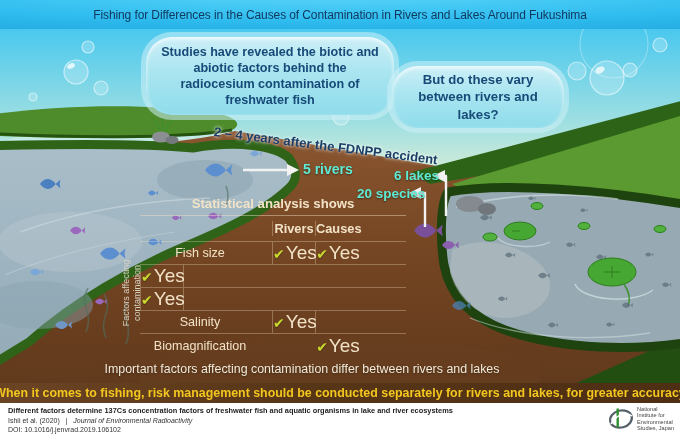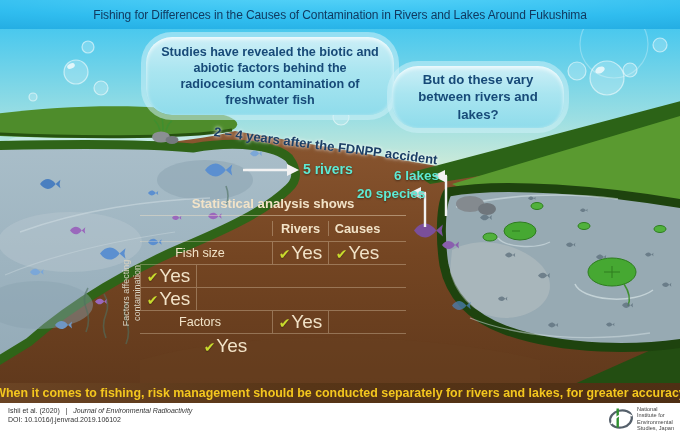--- a/index.html
+++ b/index.html
@@ -32,21 +32,21 @@
   .lbl-lakes{left:394px;top:168px;}
   .lbl-species{left:357px;top:186px;}
 
   .stat-table{position:absolute;left:140px;top:196px;width:266px;color:#f2e3c8;}
   .stat-title{font-size:13.2px;font-weight:bold;text-align:center;padding-bottom:4px;
     border-bottom:1px solid rgba(242,227,200,0.45);}
   .trow{display:flex;height:23px;align-items:center;}
   .trow.hdr{height:26px;}
   .trow.lined{border-bottom:1px solid rgba(242,227,200,0.32);}
   .c-label{width:132px;text-align:center;padding-right:12px;font-size:12.6px;}
-  .c-riv,.c-lak{width:57px;text-align:center;font-size:12.6px;}
+  .c-riv,.c-lak{width:44px;text-align:center;font-size:12.6px;}
   .c-riv.vline{border-left:1px solid rgba(242,227,200,0.32);border-right:1px solid rgba(242,227,200,0.32);}
   .hdr .c-riv,.hdr .c-lak{font-weight:bold;font-size:12.8px;}
   .check{color:#c8da2d;font-weight:bold;font-size:14px;margin-right:1px;
     text-shadow:0 1px 1px rgba(0,0,0,0.3);}
   .yes-text{font-size:19px;}
 
   .rot-group{position:absolute;left:77px;top:279px;width:116px;height:28px;
     transform:rotate(-90deg);color:#d8d2c2;font-size:9px;line-height:1.25;text-align:center;}
 
   .conclusion{position:absolute;left:12px;top:362px;width:580px;text-align:center;
@@ -249,42 +249,45 @@
     </div>
     <div class="trow lined">
       <div class="c-riv vline cell-yes"><span class="check">✔</span><span class="yes-text">Yes</span></div>
       <div class="c-lak cell-yes" style="visibility: hidden;"><span class="check">✔</span><span class="yes-text"></span></div>
     </div>
     <div class="trow lined">
       <div class="c-riv vline cell-yes"><span class="check">✔</span><span class="yes-text">Yes</span></div>
       <div class="c-lak cell-yes" style="visibility: hidden;"><span class="check">✔</span><span class="yes-text"></span></div>
     </div>
     <div class="trow lined">
-      <div class="c-label">Factors</div>
+      <div class="c-label">Salinity</div>
       <div class="c-riv vline cell-yes"><span class="check">✔</span><span class="yes-text">Yes</span></div>
       <div class="c-lak cell-yes" style="visibility: hidden;"><span class="check">✔</span><span class="yes-text"></span></div>
     </div>
     <div class="trow">
+      <div class="c-label">Biomagnification</div>
       <div class="c-riv cell-yes" style="visibility: hidden;"><span class="check">✔</span><span class="yes-text"></span></div>
       <div class="c-lak cell-yes"><span class="check">✔</span><span class="yes-text">Yes</span></div>
     </div>
   </div>
 
   <div class="rot-group">
     <div>Factors affecting</div>
     <div>contamination</div>
   </div>
 
+  <div class="conclusion">Important factors affecting contamination differ between rivers and lakes</div>
 
   <div class="bottom-band">
     <div>When it comes to fishing, risk management should be conducted separately for rivers and lakes, for greater accuracy</div>
   </div>
 
   <div class="footer">
     <div class="cite">
+      <div class="l1">Different factors determine 137Cs concentration factors of freshwater fish and aquatic organisms in lake and river ecosystems</div>
       <div class="l2">
         <span>Ishii et al. (2020)</span>
         &nbsp;&nbsp;<span>|</span>&nbsp;&nbsp;
         <span class="jrnl">Journal of Environmental Radioactivity</span>
       </div>
       <div class="l3">DOI: 10.1016/j.jenvrad.2019.106102</div>
     </div>
     <div class="logo-wrap">
       <svg width="27" height="27" viewBox="0 0 27 27">
         <ellipse cx="14" cy="14" rx="11" ry="8.5" transform="rotate(-14 14 14)" fill="none" stroke="#55606b" stroke-width="2.2"></ellipse>

